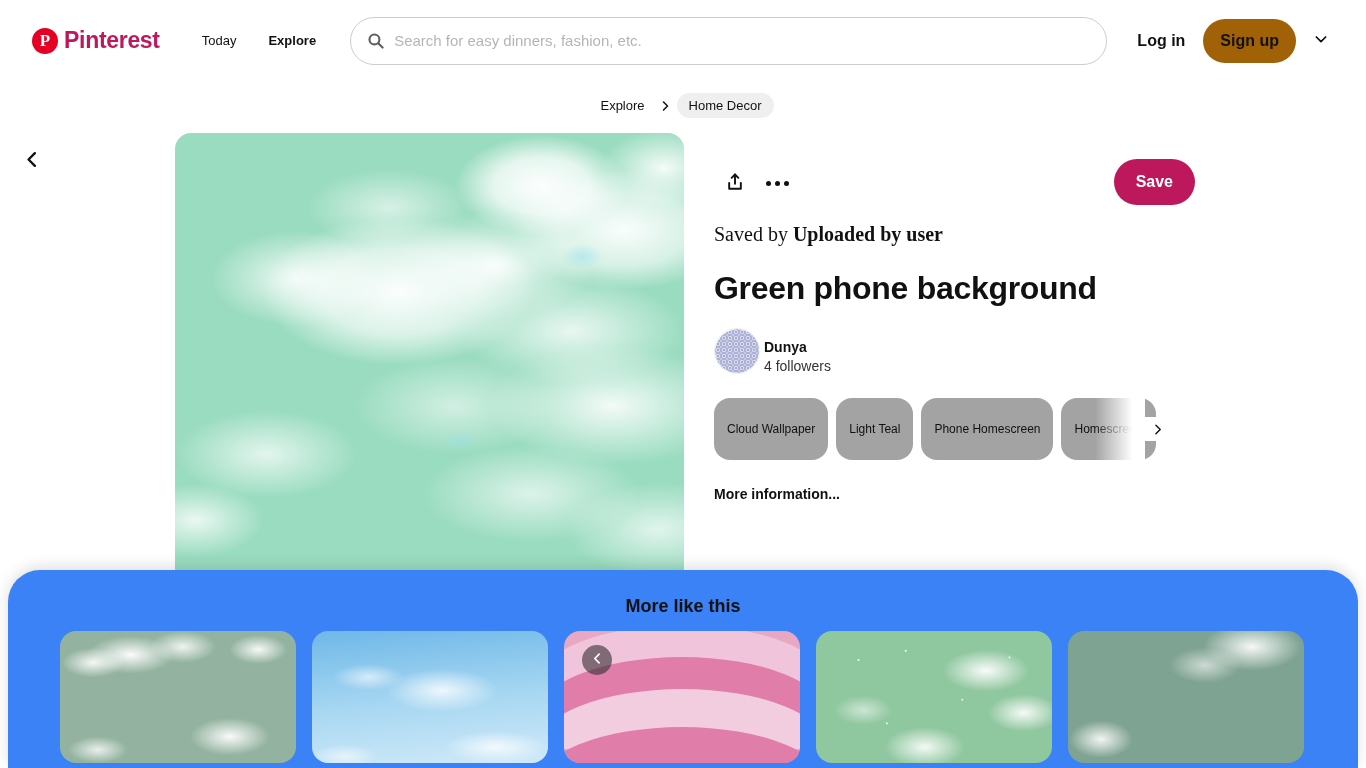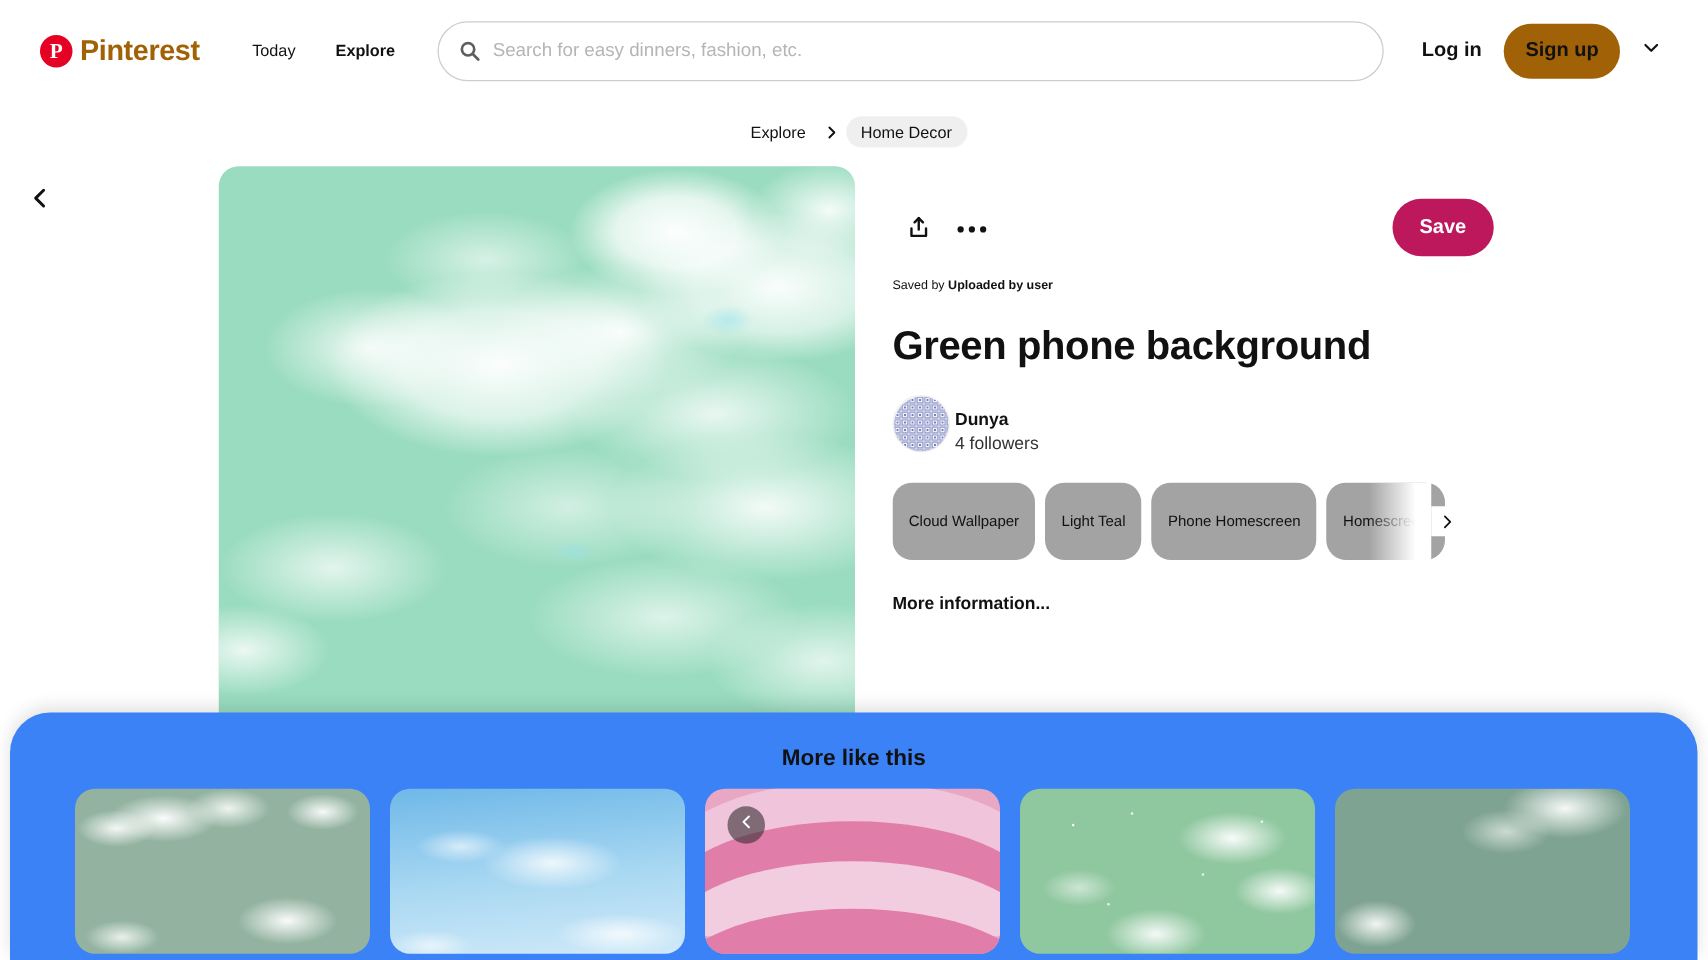--- a/index.html
+++ b/index.html
@@ -26,21 +26,21 @@
   }
   .logo-mark {
     width: 26px; height: 26px; border-radius: 50%;
     background: #e60023;
     display: flex; align-items: center; justify-content: center;
     color: #ffffff; font-weight: bold; font-size: 17px;
     font-family: "Liberation Serif", serif;
     line-height: 1;
   }
   .logo-word {
-    color: #a16207; font-size: 23px; font-weight: bold;
+    color: #be185d; font-size: 23px; font-weight: bold;
     letter-spacing: -0.3px;
   }
   .nav-link {
     font-size: 13px; font-weight: bold; color: #111111;
     padding: 12px 16px; border-radius: 24px; cursor: pointer;
     white-space: nowrap;
   }
   .nav-today { margin-left: 18px; font-weight: normal; }
   .search-wrap {
     flex: 1; margin: 0 16px 0 18px;
@@ -159,21 +159,21 @@
   .save-btn {
     position: absolute; right: 0; top: 6px;
     background: #be185d; color: #fff;
     font-size: 16px; font-weight: bold;
     border: none; border-radius: 24px;
     padding: 14px 22px; cursor: pointer;
     font-family: "Liberation Sans", sans-serif;
     min-width: 70px;
   }
   .saved-by {
-    font-size: 10px; color: #111; margin-top: 10px;
+    font-size: 20px; color: #111; margin-top: 10px; font-family: Liberation Serif, serif;
   }
   .saved-by b { font-weight: bold; }
   .pin-title {
     font-size: 32px; font-weight: bold; color: #111;
     margin-top: 24px; letter-spacing: -0.3px;
   }
   .creator-row {
     display: flex; align-items: flex-end; gap: 4px; margin-top: 21px;
   }
   .avatar {

